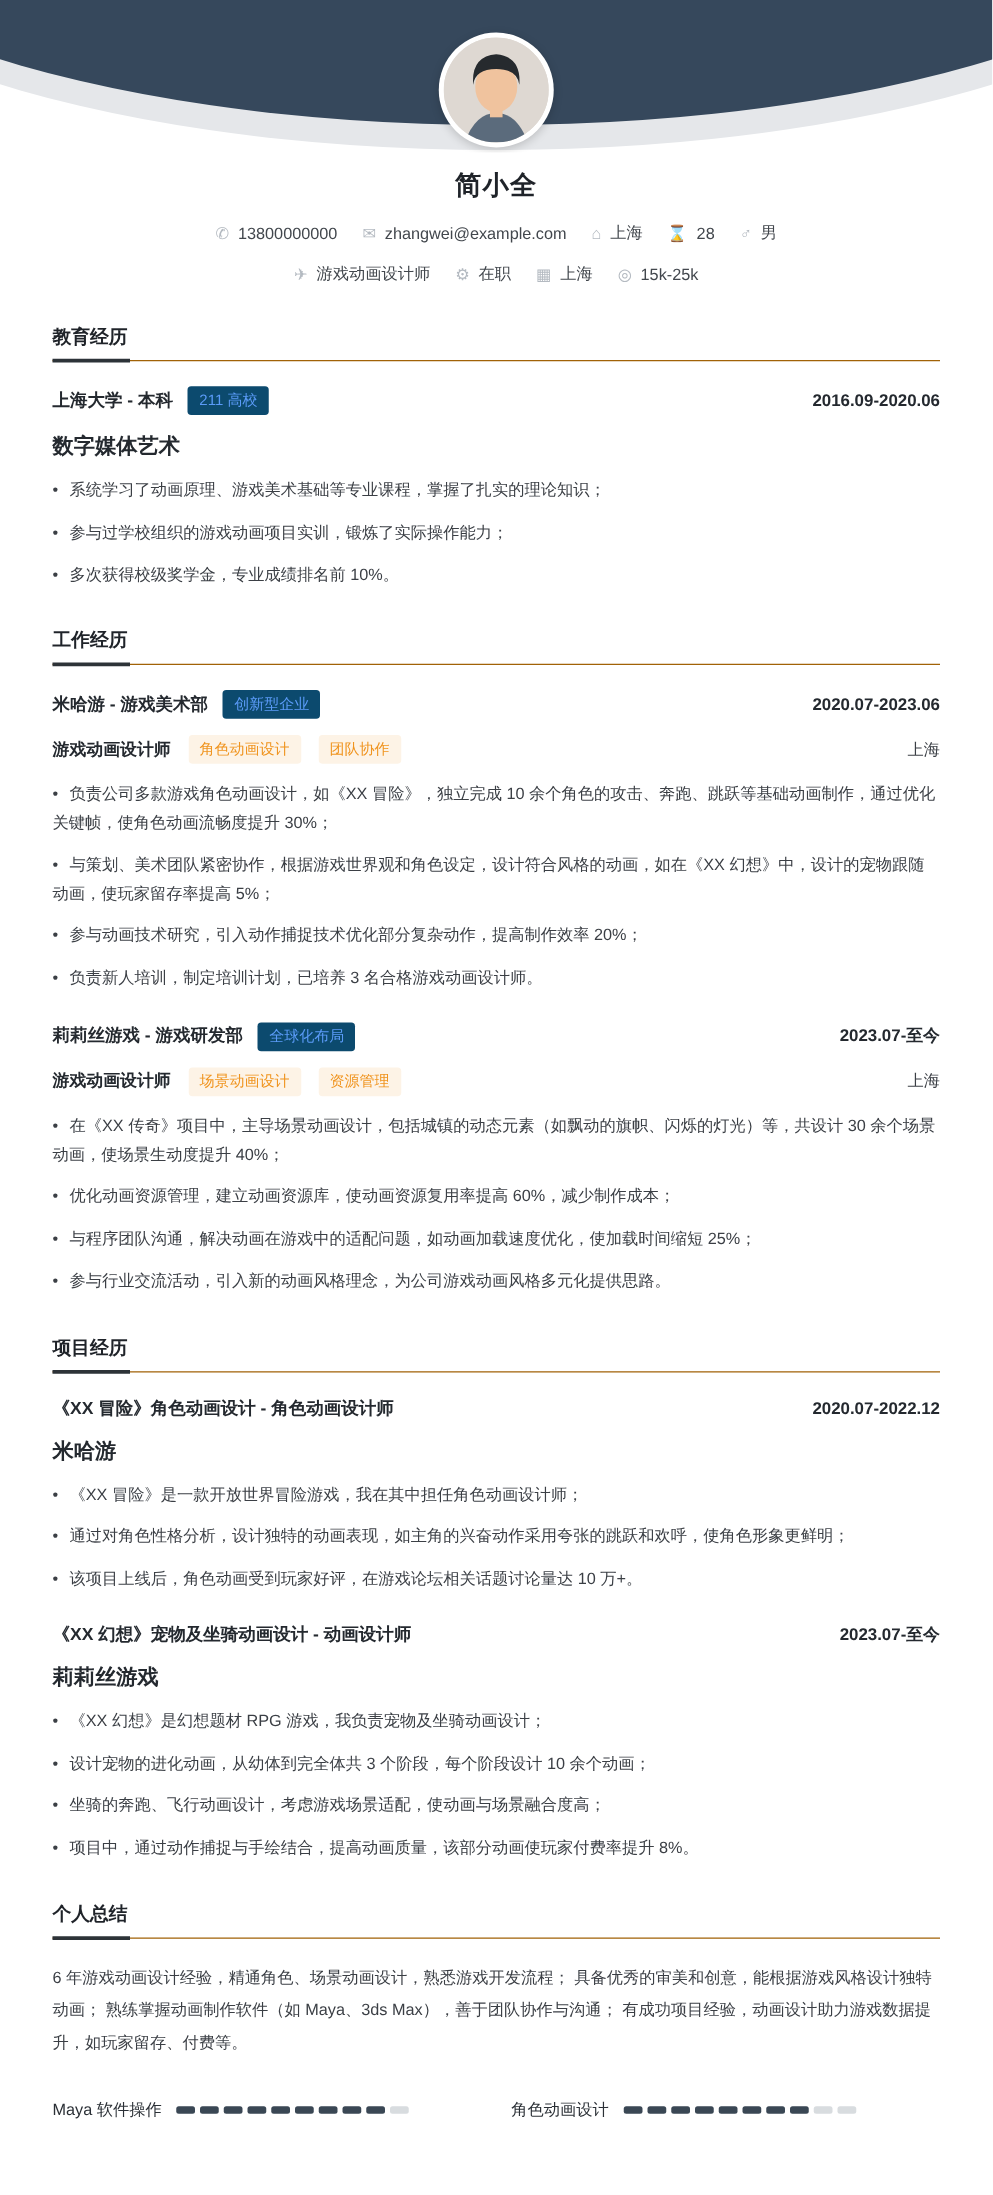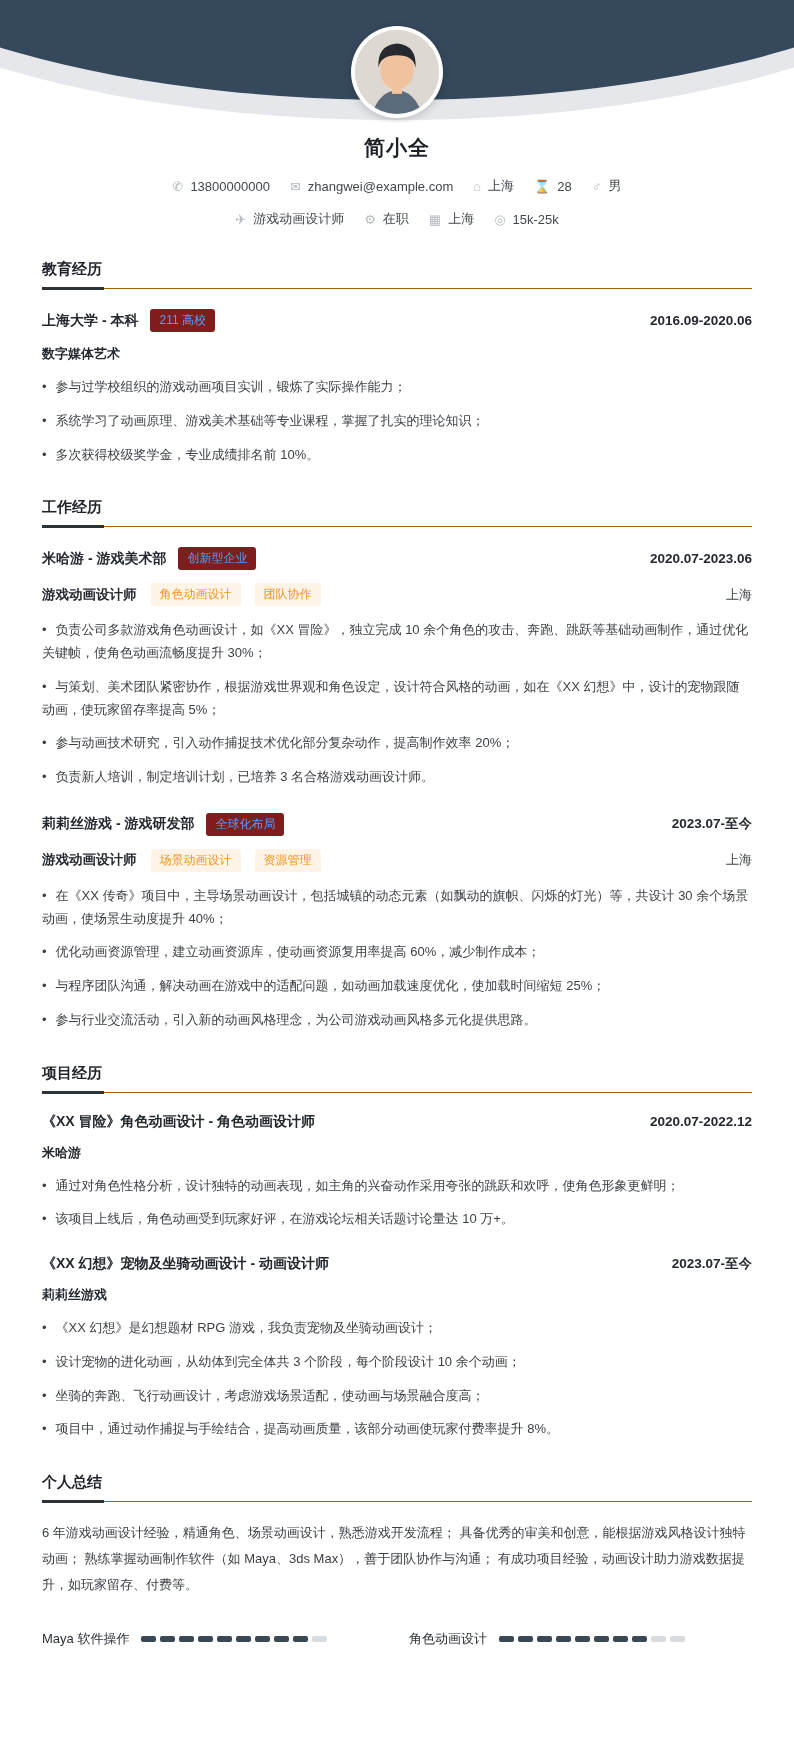--- a/index.html
+++ b/index.html
@@ -32,25 +32,25 @@
   .section { margin-top:32px; }
   .section-title { position:relative; font-size:15px; font-weight:700; color:#1f2329;
     padding-bottom:9px; border-bottom:1px solid #a16207; margin-bottom:18px; }
   .section-title::after { content:""; position:absolute; left:0; bottom:-2px; width:62px; height:3px; background:#2d3338; }
 
   .entry { margin-top:20px; }
   .entry:first-of-type { margin-top:0; }
   .entry-row { display:flex; justify-content:space-between; align-items:center; margin-bottom:13px; }
   .entry-left { display:flex; align-items:center; }
   .org, .proj-title { font-size:14px; font-weight:700; color:#24292f; }
-  .major, .company { font-size:13px; font-weight:700; color:#24292f; margin-bottom:13px; }
+  .major, .company { font-size:17px; font-weight:700; color:#24292f; margin-bottom:13px; }
   .date { font-size:13.5px; font-weight:700; color:#24292f; white-space:nowrap; }
   .loc { font-size:13px; color:#3b3f45; }
   .role { font-size:13.5px; font-weight:700; color:#24292f; }
-  .badge-blue { margin-left:12px; font-size:12px; color:#5b9bf8; background:#7f1d1d; padding:3px 9px; border-radius:3px; font-weight:400; }
+  .badge-blue { margin-left:12px; font-size:12px; color:#5b9bf8; background:#0c4a6e; padding:3px 9px; border-radius:3px; font-weight:400; }
   .tag-orange { margin-left:14px; font-size:12px; color:#f0941f; background:#fdf3e6; padding:3px 9px; border-radius:3px; font-weight:400; }
 
   ul.bullets { list-style:none; }
   ul.bullets li { font-size:13px; color:#3b3f45; line-height:1.75; margin-bottom:11px; }
   ul.bullets li::before { content:"•"; margin-right:9px; color:#3b3f45; }
   ul.bullets li:last-child { margin-bottom:0; }
 
   .summary-text { font-size:13px; line-height:2.0; color:#3b3f45; }
 
   
@@ -134,22 +134,22 @@
       <div class="entry">
         <div class="entry-row">
           <div class="entry-left">
             <span class="org">上海大学 - 本科</span>
             <span class="badge-blue">211 高校</span>
           </div>
           <span class="date">2016.09-2020.06</span>
         </div>
         <div class="major">数字媒体艺术</div>
         <ul class="bullets">
+          <li>系统学习了动画原理、游戏美术基础等专业课程，掌握了扎实的理论知识；</li>
           <li>参与过学校组织的游戏动画项目实训，锻炼了实际操作能力；</li>
-          <li>系统学习了动画原理、游戏美术基础等专业课程，掌握了扎实的理论知识；</li>
           <li>多次获得校级奖学金，专业成绩排名前 10%。</li>
         </ul>
       </div>
     </div>
 
     <div class="section">
       <div class="section-title">工作经历</div>
 
       <div class="entry">
         <div class="entry-row">
@@ -203,20 +203,21 @@
     <div class="section">
       <div class="section-title">项目经历</div>
 
       <div class="entry">
         <div class="entry-row">
           <span class="proj-title">《XX 冒险》角色动画设计 - 角色动画设计师</span>
           <span class="date">2020.07-2022.12</span>
         </div>
         <div class="company">米哈游</div>
         <ul class="bullets">
+          <li>《XX 冒险》是一款开放世界冒险游戏，我在其中担任角色动画设计师；</li>
           <li>通过对角色性格分析，设计独特的动画表现，如主角的兴奋动作采用夸张的跳跃和欢呼，使角色形象更鲜明；</li>
           <li>该项目上线后，角色动画受到玩家好评，在游戏论坛相关话题讨论量达 10 万+。</li>
         </ul>
       </div>
 
       <div class="entry" style="margin-top:24px;">
         <div class="entry-row">
           <span class="proj-title">《XX 幻想》宠物及坐骑动画设计 - 动画设计师</span>
           <span class="date">2023.07-至今</span>
         </div>

